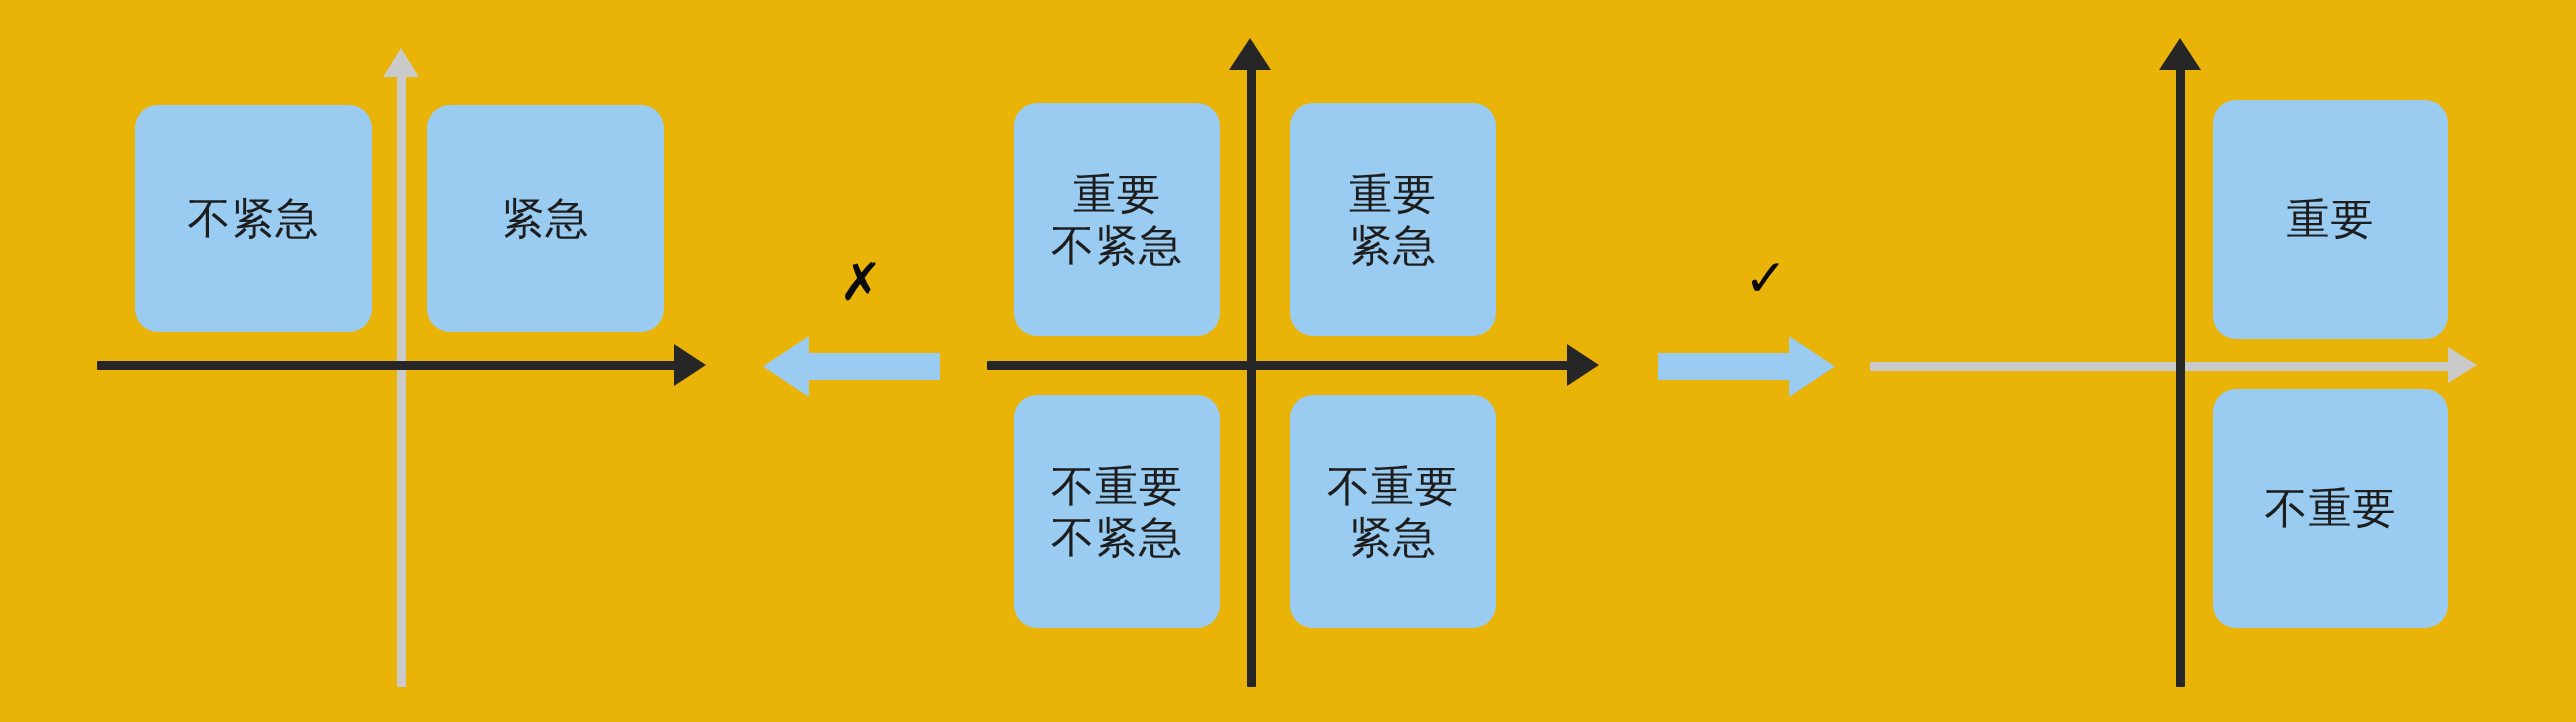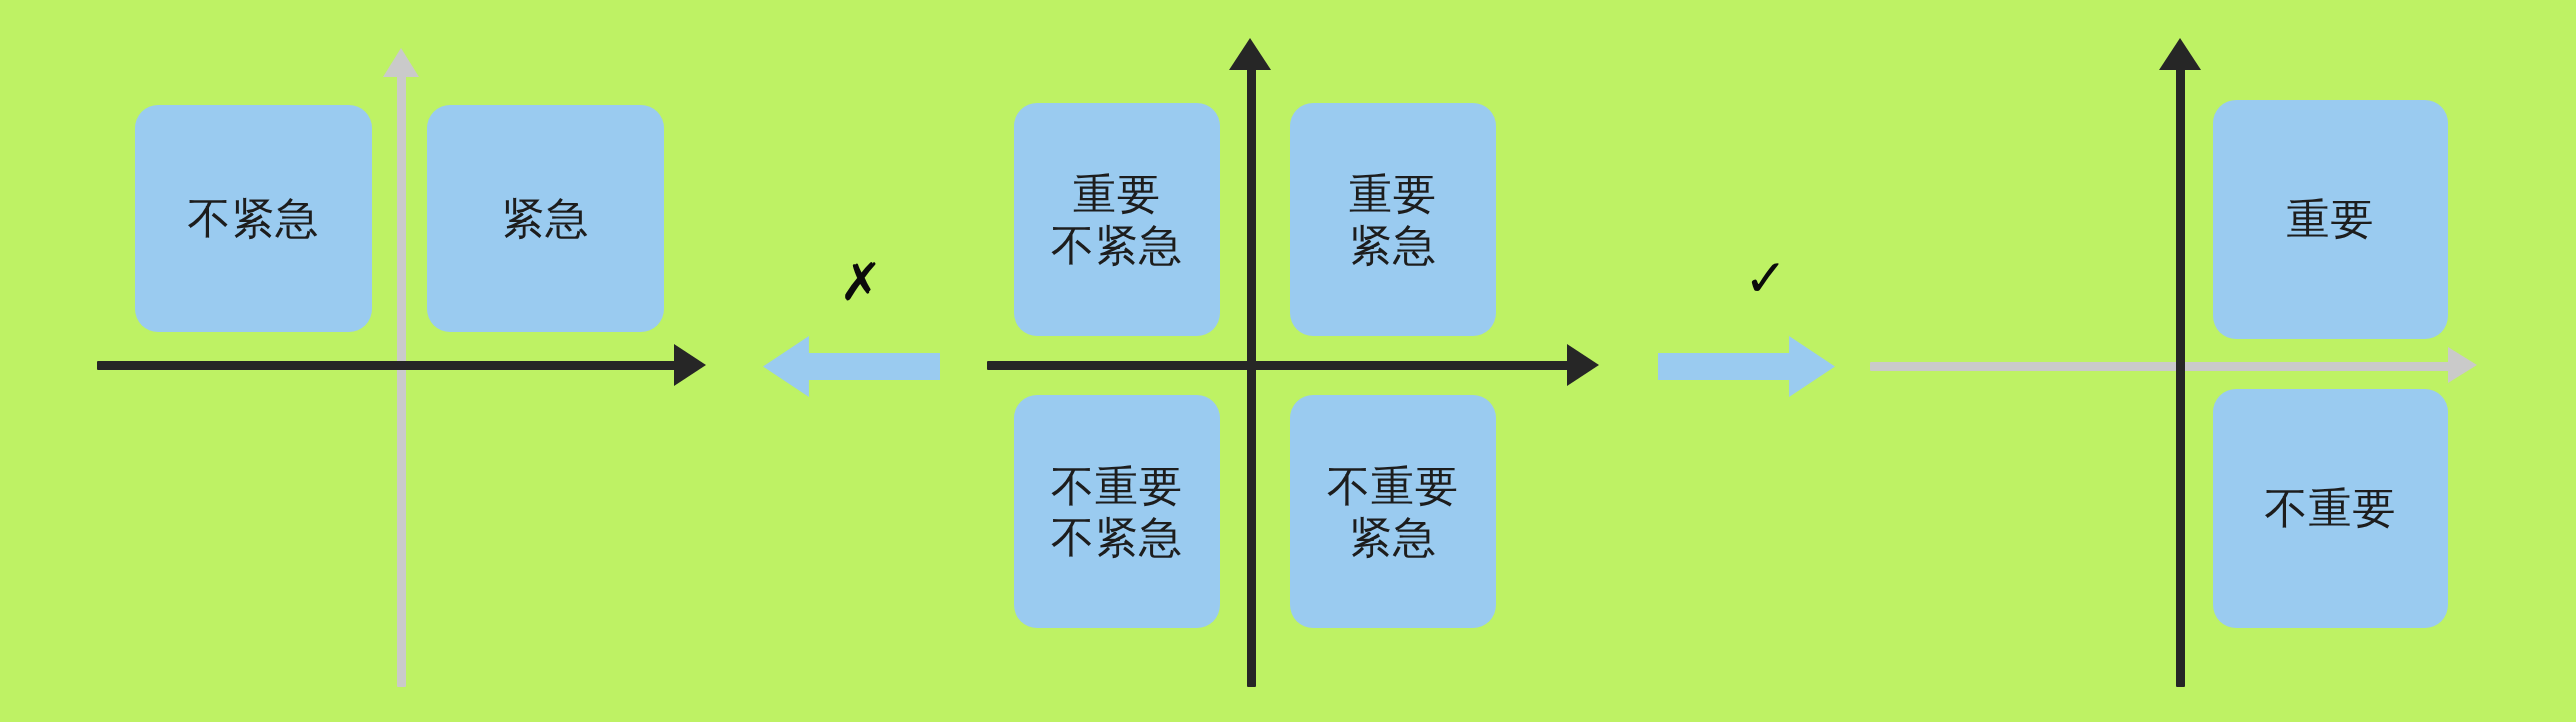--- a/index.html
+++ b/index.html
@@ -10,21 +10,21 @@
     width: 2576px;
     height: 722px;
     background: #eff5fd;
     font-family: "Liberation Sans", "DejaVu Sans", sans-serif;
     overflow: hidden;
   }
   #stage {
     position: relative;
     width: 2576px;
     height: 722px;
-    background: #bef264;
+    background: #eab308;
   }
 
   
   .panel {
     position: absolute;
     top: 0;
     height: 722px;
   }
 
   .box {

